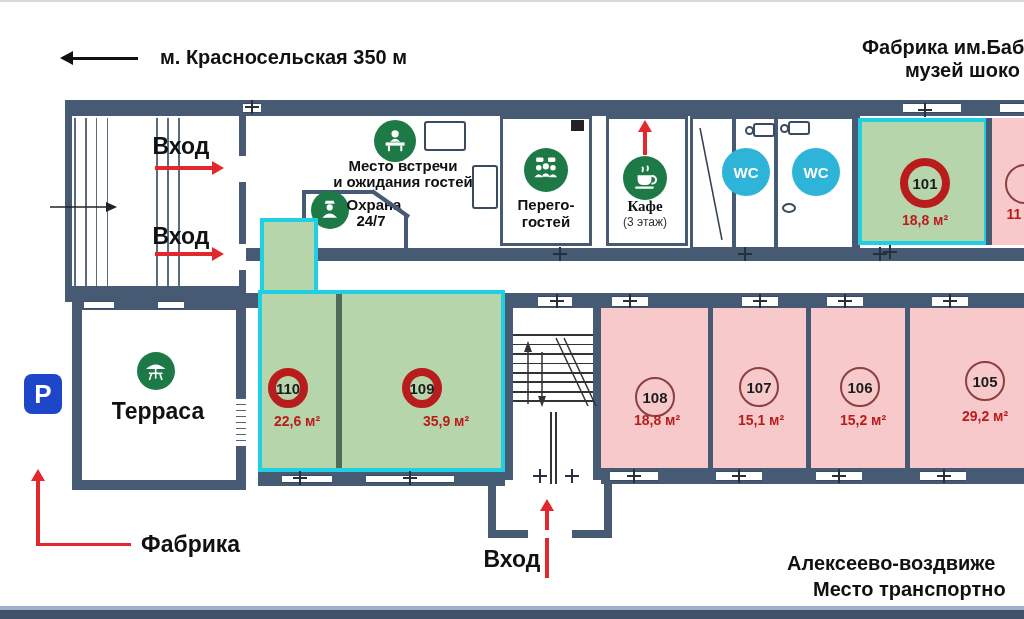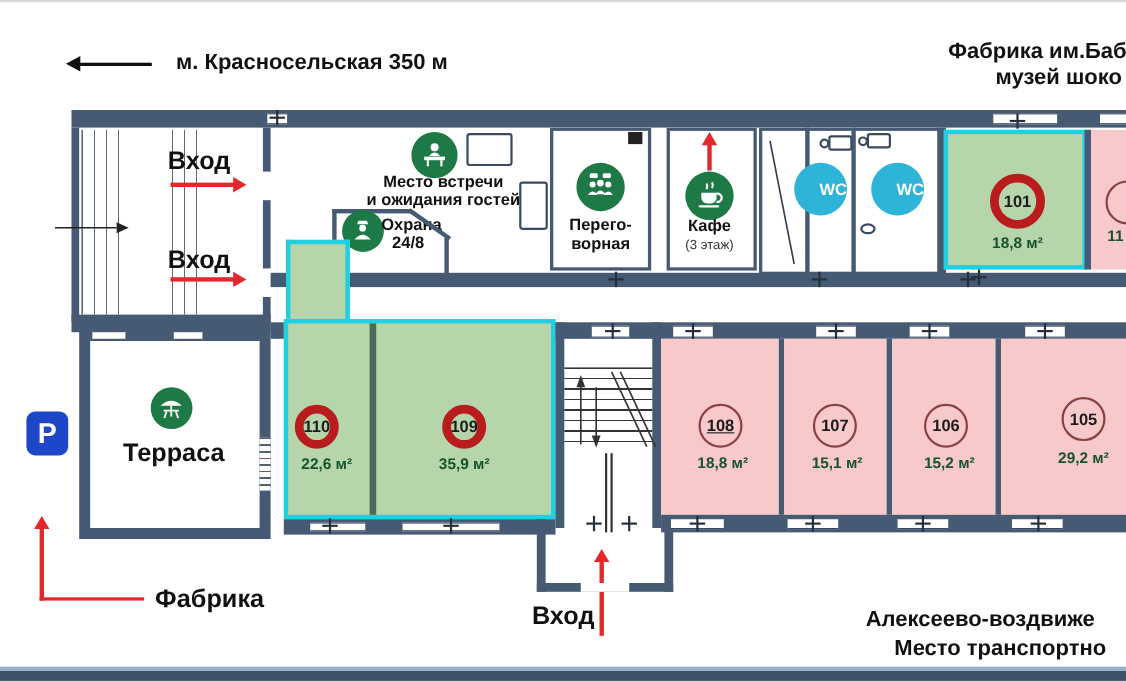--- a/index.html
+++ b/index.html
@@ -12,25 +12,25 @@
   .ctr{transform:translateX(-50%);}
   .big{font-size:23px;}
   .med{font-size:15px;line-height:16px;}
   .room{position:absolute;box-sizing:border-box;}
   .avail{background:#b7d5aa;border:4px solid #1fd0e2;}
   .occ{background:#f8c9ca;}
   .numc{position:absolute;border-radius:50%;display:flex;align-items:center;justify-content:center;
         font-weight:bold;font-size:15px;box-sizing:border-box;color:#1c1c1c;}
   .numc.g{border:8px solid #b91c1c;}
   .numc.p{border:2px solid #8a4040;}
-  .area{position:absolute;font-weight:bold;font-size:14px;white-space:nowrap;color:#14532d;transform:translateX(-50%);}
+  .area{position:absolute;font-weight:bold;font-size:14px;white-space:nowrap;color:#b91c1c;transform:translateX(-50%);}
   .gicon{position:absolute;background:#1d7a46;border-radius:50%;display:flex;align-items:center;justify-content:center;}
   .gicon svg{width:72%;height:72%;}
   .wc{position:absolute;width:48px;height:48px;border-radius:50%;background:#2db4d8;color:#fff;
-      display:flex;align-items:center;justify-content:flex-end;font-weight:bold;font-size:15px;}
+      display:flex;align-items:center;justify-content:center;font-weight:bold;font-size:15px;}
   .arr-r{position:absolute;height:4px;background:#e3282d;}
   .arr-r::after{content:"";position:absolute;right:-11px;top:-5px;width:0;height:0;
       border-top:7px solid transparent;border-bottom:7px solid transparent;border-left:12px solid #e3282d;}
   .arr-u{position:absolute;width:4px;background:#e3282d;}
   .arr-u::after{content:"";position:absolute;top:-11px;left:-5px;width:0;height:0;
       border-left:7px solid transparent;border-right:7px solid transparent;border-bottom:12px solid #e3282d;}
   .redline{position:absolute;background:#e3282d;}
   .cross{position:absolute;width:14px;height:14px;}
   .cross::before{content:"";position:absolute;left:0;top:6px;width:14px;height:1.5px;background:#26303d;}
   .cross::after{content:"";position:absolute;left:6px;top:0;width:1.5px;height:14px;background:#26303d;}
@@ -117,51 +117,51 @@
   <div class="wall" style="left:404px;top:216px;width:4px;height:36px;"></div>
   <div class="wall" style="left:302px;top:190px;width:4px;height:62px;"></div>
   <div class="gicon" style="left:311px;top:191px;width:38px;height:38px;">
     <svg viewBox="0 0 24 24">
       <path d="M7.6 6.8 h8.8 l-1 -2.6 h-6.8 z" fill="#fff"></path>
       <circle cx="12" cy="10" r="2.7" fill="#fff"></circle>
       <path d="M5.5 19 q6.5 -7.5 13 0 z" fill="#fff"></path>
     </svg>
   </div>
   <div class="lbl med ctr" style="left:374px;top:197px;">Охрана</div>
-  <div class="lbl med ctr" style="left:371px;top:213px;">24/8</div>
+  <div class="lbl med ctr" style="left:371px;top:213px;">24/7</div>
 
   <div class="thinroom" style="left:500px;top:116px;width:92px;height:130px;"></div>
   <div class="abs" style="left:571px;top:120px;width:13px;height:11px;background:#222;"></div>
   <div class="gicon" style="left:524px;top:148px;width:44px;height:44px;">
     <svg viewBox="0 0 24 24">
       <rect x="4.6" y="2.6" width="5.6" height="3.4" rx="1" fill="#fff"></rect>
       <rect x="13.6" y="2.6" width="5.6" height="3.4" rx="1" fill="#fff"></rect>
       <circle cx="6.6" cy="10.4" r="2.1" fill="#fff"></circle>
       <circle cx="12" cy="9.4" r="2.3" fill="#fff"></circle>
       <circle cx="17.4" cy="10.4" r="2.1" fill="#fff"></circle>
       <path d="M3.4 17.6 q3.2 -4.6 6.4 0 z" fill="#fff"></path>
       <path d="M8.6 17.2 q3.4 -5.2 6.8 0 z" fill="#fff"></path>
       <path d="M14.2 17.6 q3.2 -4.6 6.4 0 z" fill="#fff"></path>
     </svg>
   </div>
   <div class="lbl med ctr" style="left:546px;top:197px;">Перего-</div>
-  <div class="lbl med ctr" style="left:546px;top:214px;">ворная</div>
+  <div class="lbl med ctr" style="left:546px;top:214px;">гостей</div>
 
   <div class="thinroom" style="left:606px;top:116px;width:82px;height:130px;"></div>
   <div class="arr-u" style="left:643px;top:131px;height:24px;"></div>
   <div class="gicon" style="left:623px;top:156px;width:44px;height:44px;">
     <svg viewBox="0 0 24 24">
       <path d="M6.5 10 h10.5 v3.4 a4 4 0 0 1 -4 4 h-2.5 a4 4 0 0 1 -4 -4 z" fill="#fff"></path>
       <path d="M17 10.8 a2.8 2.8 0 1 1 0 5.4" fill="none" stroke="#fff" stroke-width="1.5"></path>
       <rect x="4.6" y="18.6" width="14.2" height="1.6" rx="0.8" fill="#fff"></rect>
       <path d="M10 3.6 q1.2 1.8 0 4" fill="none" stroke="#fff" stroke-width="1.3"></path>
       <path d="M13.8 2.8 q1.2 1.8 0 4" fill="none" stroke="#fff" stroke-width="1.3"></path>
     </svg>
   </div>
-  <div class="lbl med ctr" style="left:645px;top:198px;">Кафе</div>
+  <div class="lbl med ctr" style="left:645px;top:198px;font-family:Liberation Serif, serif;">Кафе</div>
   <div class="lbl ctr" style="left:645px;top:215px;font-size:12px;font-weight:normal;color:#333;">(3 этаж)</div>
 
   <div class="thinroom" style="left:690px;top:116px;width:168px;height:134px;"></div>
   <div class="wall" style="left:732px;top:116px;width:4px;height:134px;"></div>
   <div class="wall" style="left:774px;top:116px;width:4px;height:134px;"></div>
   <div class="fix" style="left:753px;top:123px;width:22px;height:14px;"></div>
   <div class="fixc" style="left:745px;top:126px;width:9px;height:9px;"></div>
   <div class="fix" style="left:788px;top:121px;width:22px;height:14px;"></div>
   <div class="fixc" style="left:780px;top:124px;width:9px;height:9px;"></div>
   <div class="fixc" style="left:782px;top:203px;width:14px;height:10px;"></div>
@@ -206,21 +206,21 @@
   <div class="room avail" style="left:260px;top:218px;width:58px;height:76px;border-bottom:none;"></div>
   <div class="room avail" style="left:258px;top:290px;width:247px;height:182px;"></div>
   <div class="abs" style="left:336px;top:294px;width:6px;height:174px;background:#4f6a57;"></div>
   <div class="numc g" style="left:268px;top:368px;width:40px;height:40px;">
       <span>110</span>
     </div>
   <div class="area" style="left:297px;top:413px;">22,6 м²</div>
   <div class="numc g" style="left:402px;top:368px;width:40px;height:40px;">
       <span>109</span>
     </div>
-  <div class="area" style="left:422px;top:413px;text-align:center;">35,9 м²</div>
+  <div class="area" style="left:446px;top:413px;text-align:center;">35,9 м²</div>
   <div class="wall" style="left:258px;top:472px;width:247px;height:14px;"></div>
   <div class="wgap" style="left:282px;top:475px;width:50px;height:8px;"></div>
   <div class="wgap" style="left:366px;top:475px;width:88px;height:8px;"></div>
 
   <div class="wall" style="left:505px;top:293px;width:8px;height:187px;"></div>
   <div class="wall" style="left:593px;top:293px;width:8px;height:187px;"></div>
   <div class="treads" style="left:513px;top:334px;width:80px;height:76px;"></div>
   <div class="abs" style="left:550px;top:412px;width:1.5px;height:72px;background:#333;"></div>
   <div class="abs" style="left:555px;top:412px;width:1.5px;height:72px;background:#333;"></div>
 
@@ -230,21 +230,21 @@
   <div class="abs" style="left:528px;top:530px;width:44px;height:8px;background:#fff;"></div>
 
   <div class="room occ" style="left:601px;top:308px;width:107px;height:160px;"></div>
   <div class="wall" style="left:708px;top:308px;width:5px;height:160px;"></div>
   <div class="room occ" style="left:713px;top:308px;width:93px;height:160px;"></div>
   <div class="wall" style="left:806px;top:308px;width:5px;height:160px;"></div>
   <div class="room occ" style="left:811px;top:308px;width:94px;height:160px;"></div>
   <div class="wall" style="left:905px;top:308px;width:5px;height:160px;"></div>
   <div class="room occ" style="left:910px;top:308px;width:114px;height:160px;"></div>
 
-  <div class="numc p" style="left:635px;top:367px;width:40px;height:40px;text-decoration:underline;">
+  <div class="numc p" style="left:635px;top:377px;width:40px;height:40px;">
       <span>108</span>
     </div>
   <div class="area" style="left:657px;top:412px;">18,8 м²</div>
   <div class="numc p" style="left:739px;top:367px;width:40px;height:40px;">
       <span>107</span>
     </div>
   <div class="area" style="left:761px;top:412px;">15,1 м²</div>
   <div class="numc p" style="left:840px;top:367px;width:40px;height:40px;text-align:right;">
       <span>106</span>
     </div>

